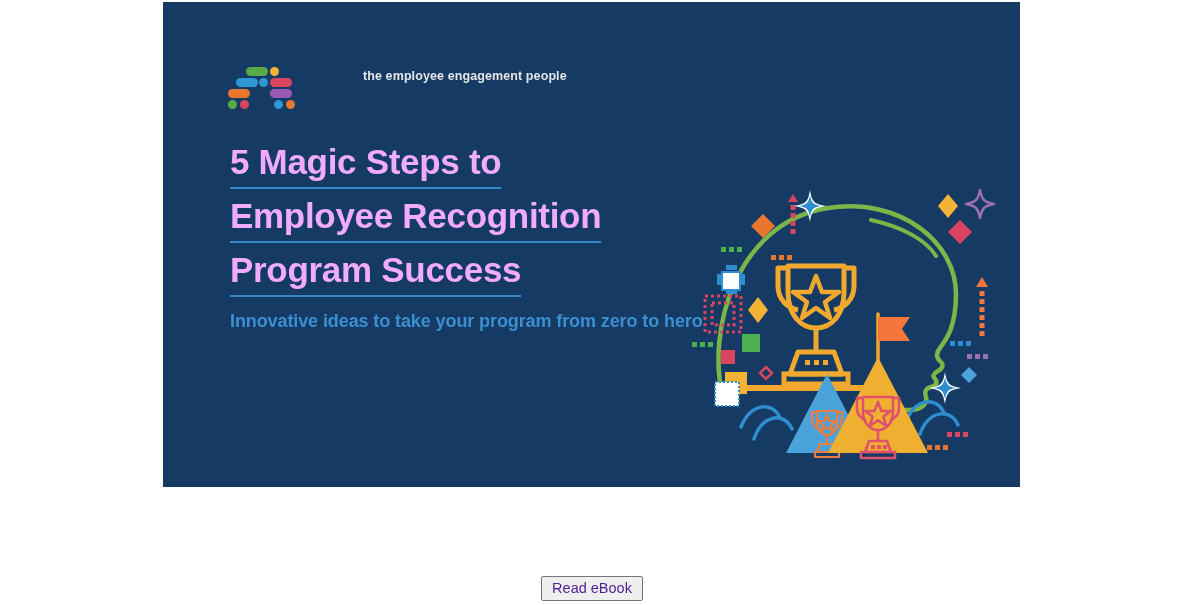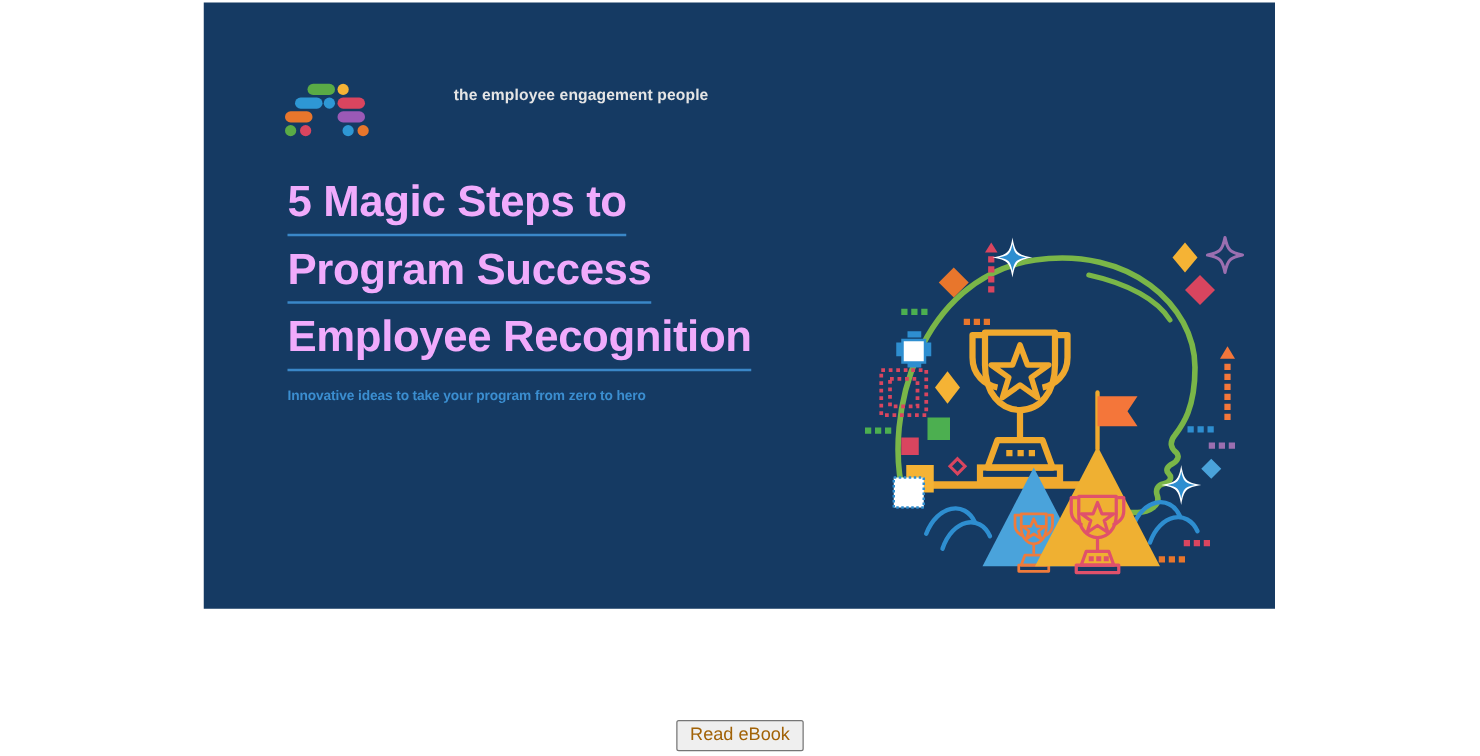--- a/index.html
+++ b/index.html
@@ -86,21 +86,21 @@
     border-bottom: 2px solid #3a87c8;
     width: max-content;
     padding-bottom: 1px;
     margin-bottom: 3px;
   }
   #subhead {
     position: absolute;
     left: 67px;
     top: 309px;
     color: #3b8ed0;
-    font-size: 11px;
+    font-size: 18px;
     font-weight: 700;
     letter-spacing: -0.1px;
     white-space: nowrap;
   }
 
   
   #illustration {
     position: absolute;
     left: 525px;
     top: 180px;
@@ -112,21 +112,21 @@
   #footer {
     position: absolute;
     left: 0;
     top: 576px;
     width: 1184px;
     text-align: center;
   }
   #read-ebook-btn {
     font-family: "Liberation Sans", sans-serif;
     font-size: 14.5px;
-    color: #a16207;
+    color: #4c1d95;
     background: #efefef;
     border: 1px solid #767676;
     border-radius: 2px;
     padding: 3px 10px 4px 10px;
     line-height: 16px;
     cursor: pointer;
   }
 </style>
 </head>
 <body>
@@ -155,22 +155,22 @@
       </svg>
     </div>
 
     <div id="logo-text">
       <span id="logo-tagline">the employee engagement people</span>
     </div>
   </div>
 
   <div id="headline">
     <span class="hl-line">5 Magic Steps to</span>
+    <span class="hl-line">Employee Recognition</span>
     <span class="hl-line">Program Success</span>
-    <span class="hl-line">Employee Recognition</span>
   </div>
 
   <div id="subhead">Innovative ideas to take your program from zero to hero</div>
 
   <div id="illustration">
     <svg width="330" height="280" viewBox="0 0 330 280" xmlns="http://www.w3.org/2000/svg">
 
       <path d="M35 215 C18 150 48 40 140 26 C215 15 268 62 268 112 C268 145 258 158 252 166
                C247 172 249 177 253 180 C256 183 254 187 250 189 C246 191 244 194 247 197
                C250 200 248 204 243 205 C238 206 236 210 238 215 C240 222 232 228 222 228

